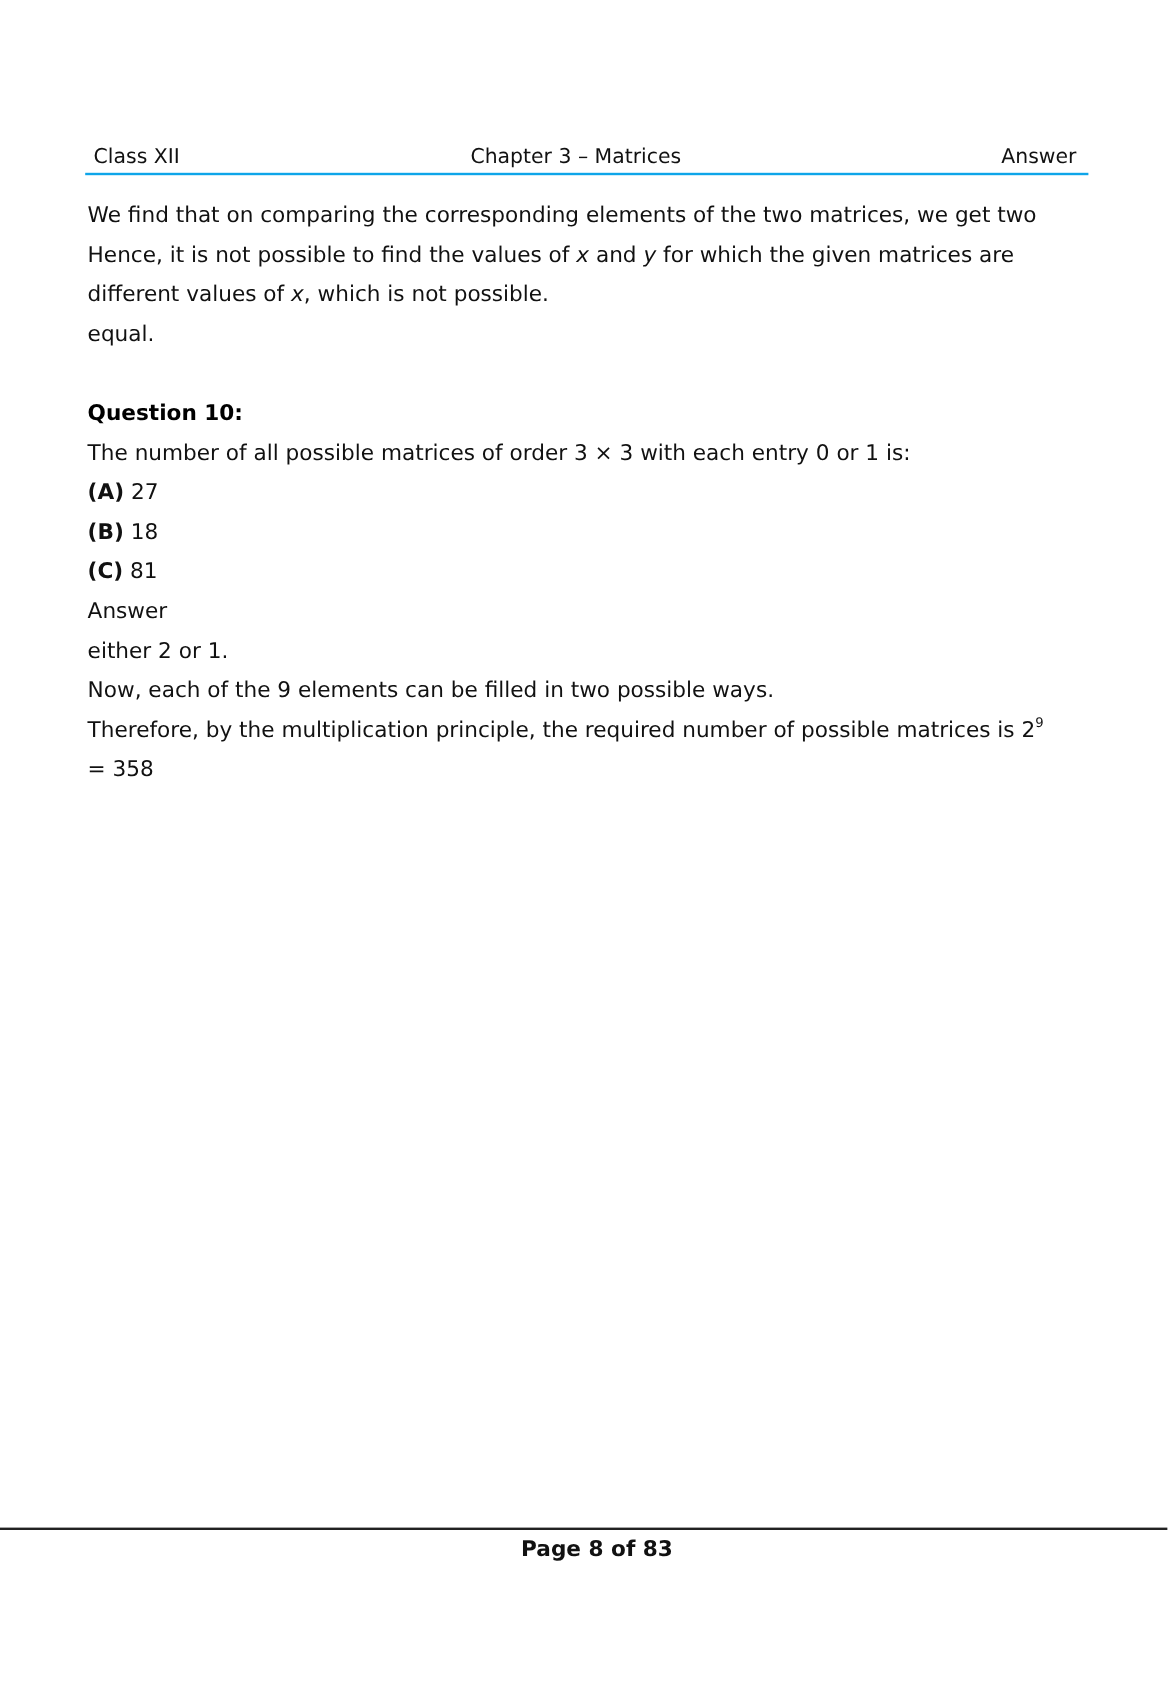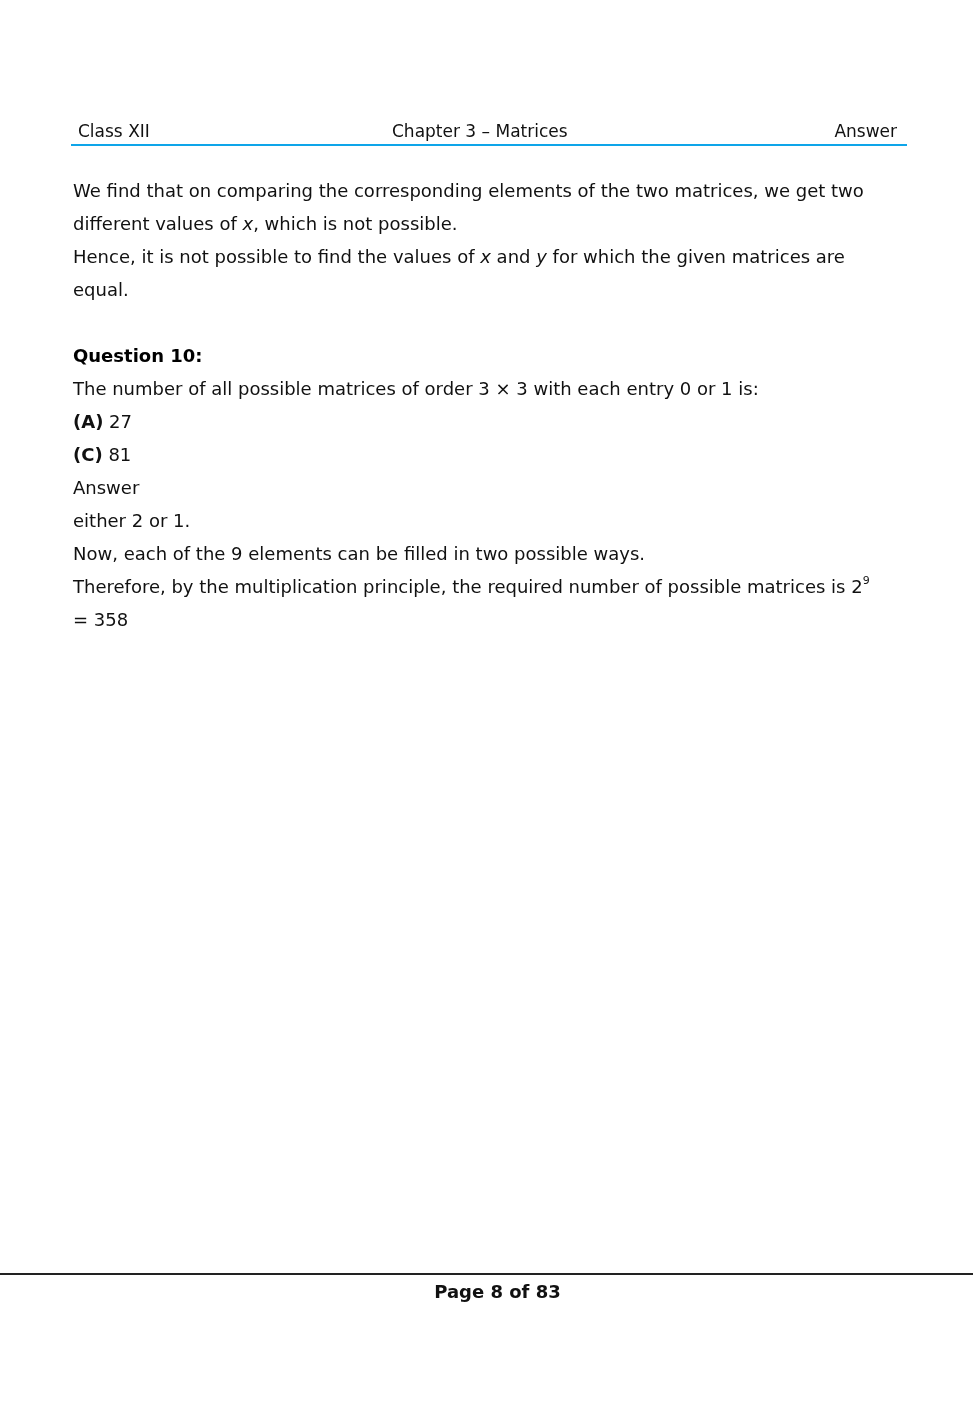--- a/index.html
+++ b/index.html
@@ -10,21 +10,21 @@
     .header {
       position: absolute; left: 71px; top: 120px; width: 836px; height: 24px;
       border-bottom: 2px solid #0ea5e9;
       font-size: 17px;
     }
     .header span { position: absolute; top: 1px; }
     .h-left { left: 7px; }
     .h-center { left: 321px; }
     .h-right { right: 10px; }
     .content {
-      position: absolute; left: 73px; top: 174px; width: 820px;
+      position: absolute; left: 73px; top: 163px; width: 820px;
       font-size: 18px; line-height: 33px;
     }
     .content p { margin: 0; }
     .gap { height: 33px; }
     .q-title { color: #000000; font-weight: bold; }
     .opt b { font-weight: bold; }
     i { font-style: italic; }
     sup { font-size: 11px; vertical-align: top; position: relative; top: -6px; }
     .footer-line {
       position: absolute; left: 0; top: 1273px; width: 973px; border-top: 2px solid #222;
@@ -38,27 +38,28 @@
 <body>
 
 <div class="header">
   <span class="h-left">Class XII</span>
   <span class="h-center">Chapter 3 – Matrices</span>
   <span class="h-right">Answer</span>
 </div>
 
 <div class="content">
   <p>We find that on comparing the corresponding elements of the two matrices, we get two</p>
+  <p><span>Hence, it is not possible to find the values of </span><i>x</i><span> and </span><i>y</i><span> for which the given matrices are</span></p>
   <p><span>different values of </span><i>x</i><span>, which is not possible.</span></p>
-  <p><span>Hence, it is not possible to find the values of </span><i>x</i><span> and </span><i>y</i><span> for which the given matrices are</span></p>
   <p>equal.</p>
   <div class="gap"></div>
   <p class="q-title">Question 10:</p>
   <p>The number of all possible matrices of order 3 × 3 with each entry 0 or 1 is:</p>
   <p class="opt"><b>(A)</b><span> 27</span></p>
+  <p class="opt"><b>(B)</b><span> 18</span></p>
   <p class="opt"><b>(C)</b><span> 81</span></p>
   <p>Answer</p>
   <p>either 2 or 1.</p>
   <p>Now, each of the 9 elements can be filled in two possible ways.</p>
   <p><span>Therefore, by the multiplication principle, the required number of possible matrices is 2</span><sup>9</sup></p>
   <p>= 358</p>
 </div>
 
 <div class="footer-line"></div>
 <div class="footer">Page 8 of 83</div>

